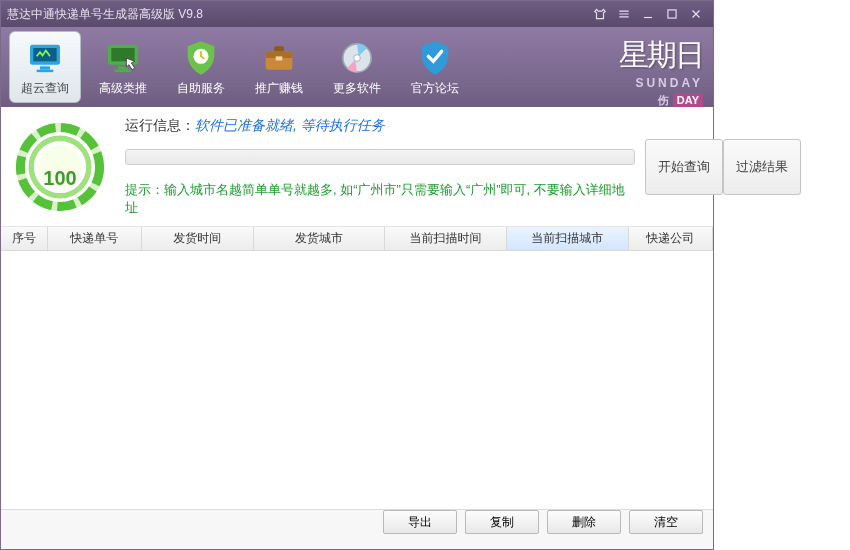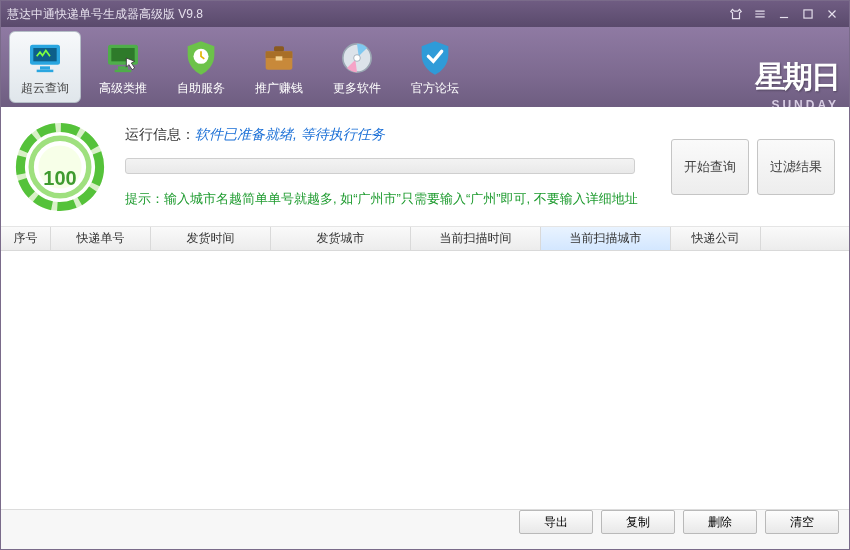--- a/index.html
+++ b/index.html
@@ -1,43 +1,43 @@
 <!DOCTYPE html>
 <html><head>
 <meta charset="utf-8">
 <style>
   * { box-sizing: border-box; margin: 0; padding: 0; font-family: "Microsoft YaHei", sans-serif; }
   body { width: 850px; height: 550px; overflow: hidden; background: #fff; }
-  .window { width: 850px; height: 550px; display: flex; flex-direction: column; border: 1px solid #7a6b8a; }
+  .window { width: 714px; height: 550px; display: flex; flex-direction: column; border: 1px solid #7a6b8a; }
   .titlebar { height: 26px; background: linear-gradient(#6f5c82,#5a4a6c); display: flex; align-items: center; padding: 0 6px; color: #e6e0ed; font-size: 12px; }
   .titlebar .title { flex: 1; }
   .titlebar .ctrl { width: 22px; height: 18px; display: flex; align-items: center; justify-content: center; margin-left: 2px; cursor: pointer; }
   .titlebar svg { width: 14px; height: 14px; stroke: #e6e0ed; stroke-width: 2; fill: none; }
   .toolbar { height: 80px; background: linear-gradient(#8f7aa3,#7d6a90 60%,#6e5d80); display: flex; align-items: center; padding: 0 8px; position: relative; }
   .tool { width: 72px; height: 72px; display: flex; flex-direction: column; align-items: center; justify-content: center; margin-right: 6px; border-radius: 6px; cursor: pointer; }
   .tool.active { background: linear-gradient(#f7f9fb,#e0e6eb); border: 1px solid #b5bec7; }
   .tool .icon { width: 40px; height: 40px; display: flex; align-items: center; justify-content: center; }
   .tool .label { font-size: 12px; color: #fff; margin-top: 2px; }
   .tool.active .label { color: #444; }
   .date-badge { position: absolute; right: 10px; top: 8px; text-align: right; color: #fff; }
-  .date-badge .big { font-size: 30px; font-weight: 700; letter-spacing: -2px; text-shadow: 1px 1px 2px rgba(0,0,0,.3); margin-top: 22px; }
+  .date-badge .big { font-size: 30px; font-weight: 400; letter-spacing: -2px; text-shadow: 1px 1px 2px rgba(0,0,0,.3); }
   .date-badge .en { font-size: 12px; font-weight: 700; letter-spacing: 3px; color: #d8cde3; text-align: right; }
   .date-badge .sub { display: inline-block; background: #b14a8a; color: #fff; font-size: 11px; font-weight: 700; padding: 1px 4px; border-radius: 0; margin-left: 4px; }
   .infobar { height: 120px; background: #fff; display: flex; align-items: center; padding: 0 14px; border-bottom: 1px solid #e5e5e5; position: relative; }
   .gauge { width: 90px; height: 90px; position: relative; flex: 0 0 90px; }
   .gauge svg { width: 90px; height: 90px; }
   .gauge-num { position: absolute; top: 12px; left: 0; width: 90px; height: 90px; display: flex; align-items: center; justify-content: center; font-size: 20px; font-weight: 700; color: #3f9b2f; }
   .info-body { flex: 1; margin-left: 20px; display: flex; flex-direction: column; }
   .run-line { font-size: 14px; color: #333; margin-bottom: 14px; }
   .run-line .lbl { color: #333; }
   .run-line .msg { color: #1a6fd6; font-style: italic; }
   .progress { height: 16px; border: 1px solid #cfcfcf; border-radius: 3px; background: linear-gradient(#f3f3f3,#e9e9e9); margin-bottom: 16px; width: 510px; }
   .tip-line { font-size: 13px; color: #1e9b2f; }
   .tip-line .pre { color: #1e9b2f; }
-  .side-btns-row { display: flex; gap: 8px; align-items: center; }
+  .side-btns-row { display: flex; align-items: center; margin-left: 10px;}
   .big-btn { width: 78px; height: 56px; border: 1px solid #c5c5c5; background: linear-gradient(#fafafa,#ededed); border-radius: 3px; font-size: 13px; color: #444; cursor: pointer; }
   .table-wrap { flex: 1; overflow: hidden; display: flex; flex-direction: column; }
   .thead { display: flex; height: 24px; background: linear-gradient(#fafafa,#ececec); border-bottom: 1px solid #d9d9d9; font-size: 12px; color: #333; }
   .th { border-right: 1px solid #d9d9d9; display: flex; align-items: center; justify-content: center; }
   .th.sorted { background: linear-gradient(#e9f3ff,#d3e7ff); }
   .tbody { flex: 1; background: #fff; }
   .footer { height: 40px; border-top: 1px solid #dcdcdc; display: flex; align-items: flex-start; justify-content: flex-end; padding: 0 10px; gap: 8px; background: #f7f7f7; }
   .sm-btn { width: 74px; height: 24px; border: 1px solid #b9b9b9; background: linear-gradient(#fdfdfd,#e8e8e8); border-radius: 2px; font-size: 12px; cursor: pointer; }
   
   .c0{width:50px}.c1{width:100px}.c2{width:120px}.c3{width:140px}.c4{width:130px}.c5{width:130px}.c6{width:90px}.c7{flex:1}

